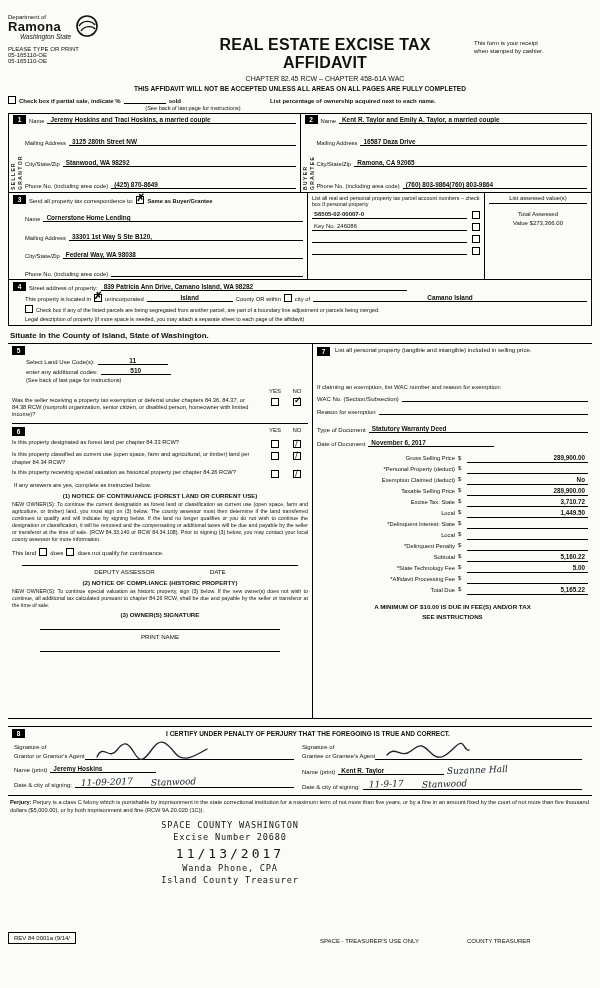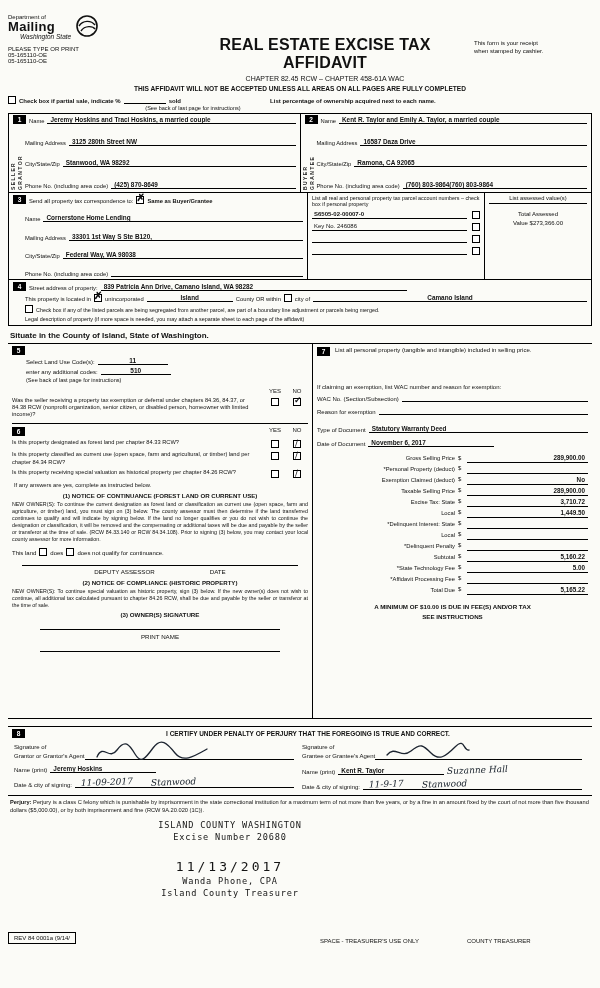--- a/index.html
+++ b/index.html
@@ -110,37 +110,37 @@
   .hand{font-family:"DejaVu Serif",serif;font-style:italic;font-size:9px;transform:rotate(-2deg);display:inline-block;color:#17202a}
   .daterow{display:flex;align-items:flex-end;margin-top:4px;font-size:6px;gap:3px}
   .handline{flex:1;border-bottom:1px solid #000;display:flex;gap:18px;padding:0 6px;min-height:10px;align-items:flex-end}
   
   .perjury{font-size:5.7px;line-height:1.35;padding:3px 2px 0}
   
   .bottom{position:relative;height:142px}
   .stamp{position:absolute;left:86px;top:4px;width:272px;text-align:center;
     font-family:"DejaVu Sans Mono","Liberation Mono",monospace;color:#141414}
   .stline{font-size:8.6px;letter-spacing:.8px;margin-top:2px}
-  .stdate{font-size:13px;letter-spacing:3px;margin-top:17px}
+  .stdate{font-size:13px;letter-spacing:3px;margin-top:4px}
   .footrow{position:absolute;left:0;right:0;bottom:12px;display:flex;align-items:flex-end;font-size:6px}
   .rev{border:1px solid #000;padding:2px 5px;flex:none}
   .spacenote{margin-left:244px;white-space:nowrap}
   .county{margin-left:48px;white-space:nowrap}
 </style>
 </head>
 <body>
 
 <div class="page">
 
   <div class="hdr">
     <div class="hdr-left">
       <div class="dept-row">
         <div>
           <div class="dept-small">Department of</div>
-          <div class="dept-big">Mailing</div>
+          <div class="dept-big">Ramona</div>
           <div class="dept-state">Washington State</div>
         </div>
         <span>
           <svg width="24" height="24" viewBox="0 0 24 24">
             <circle cx="12" cy="12" r="10" fill="none" stroke="#111" stroke-width="1.6"></circle>
             <path d="M4 12 C8 6,16 6,20 11 M6 17 C10 11,18 12,20 15" fill="none" stroke="#111" stroke-width="1.4"></path>
           </svg>
         </span>
       </div>
       <div class="please">PLEASE TYPE OR PRINT</div>
@@ -559,21 +559,21 @@
     </div>
   </div>
 
   <div class="perjury">
     <span class="b">Perjury:</span>
     <span>Perjury is a class C felony which is punishable by imprisonment in the state correctional institution for a maximum term of not more than five years, or by a fine in an amount fixed by the court of not more than five thousand dollars ($5,000.00), or by both imprisonment and fine (RCW 9A.20.020 (1C)).</span>
   </div>
 
   <div class="bottom">
     <div class="stamp">
-      <div class="stline">ISLAND COUNTY WASHINGTON</div>
+      <div class="stline">SPACE COUNTY WASHINGTON</div>
       <div class="stline">Excise Number 20680</div>
       <div class="stdate">11/13/2017</div>
       <div class="stline">Wanda Phone, CPA</div>
       <div class="stline">Island County Treasurer</div>
     </div>
     <div class="footrow">
       <span class="rev">REV 84 0001a (9/14/</span>
       <span class="spacenote">SPACE - TREASURER'S USE ONLY</span>
       <span class="county">COUNTY TREASURER</span>
     </div>

